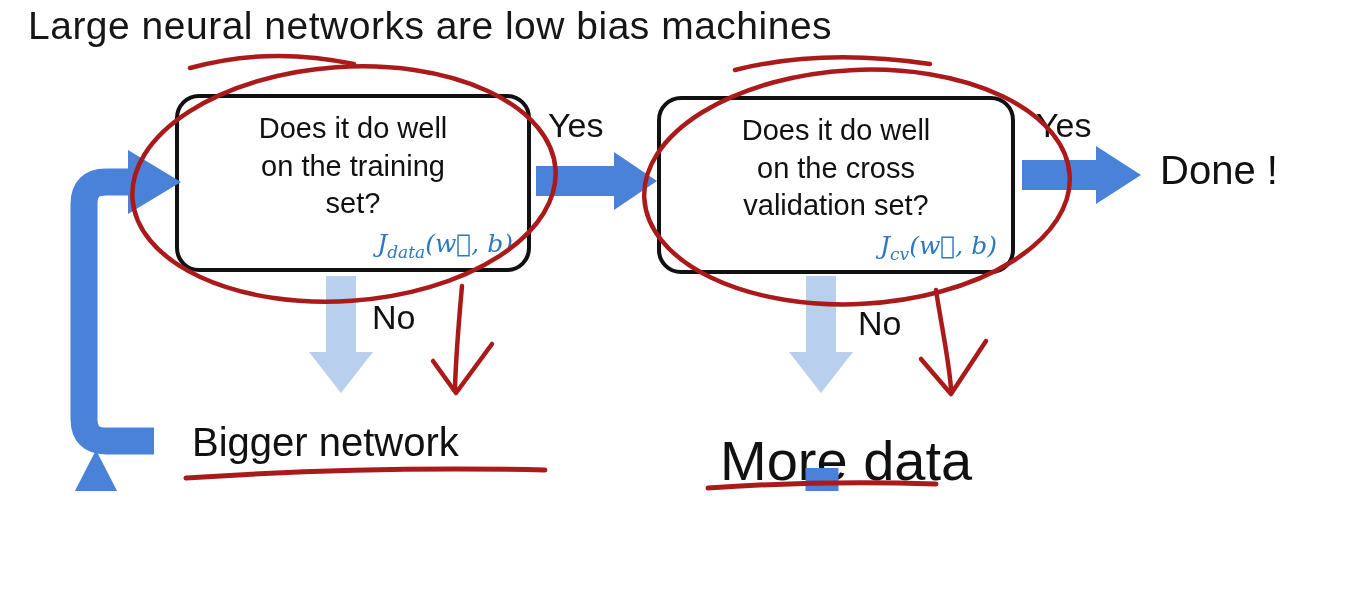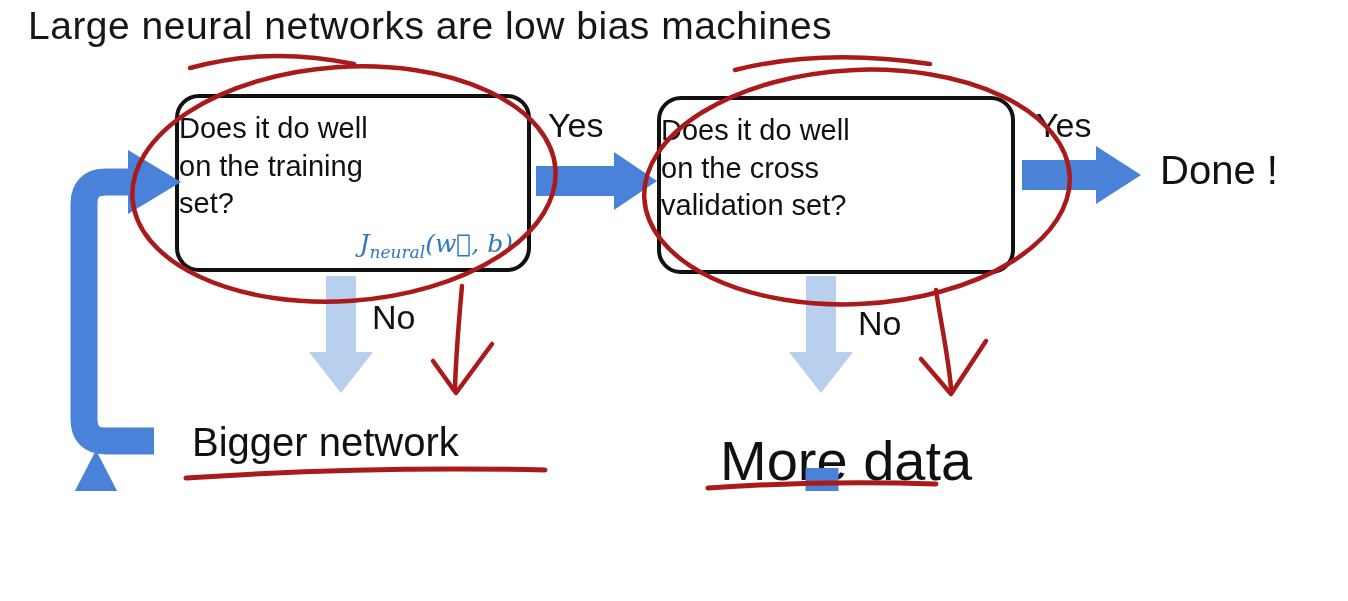--- a/index.html
+++ b/index.html
@@ -13,21 +13,21 @@
   body{background:#ffffff;}
   .stage{
     position:relative;width:1348px;height:491px;background:#fff;overflow:hidden;
     font-family:"Liberation Sans", sans-serif;color:var(--ink-black);
   }
   .layer{position:absolute;left:0;top:0;width:1348px;height:601px;z-index:5;pointer-events:none;}
   .title{position:absolute;left:28px;top:4px;font-size:39px;letter-spacing:.5px;color:var(--ink-black);z-index:2;}
   .dbox{position:absolute;border:4px solid #111;border-radius:24px;background:#fff;z-index:2;}
   .dbox-1{left:175px;top:94px;width:356px;height:178px;}
   .dbox-2{left:657px;top:96px;width:358px;height:178px;}
-  .dbox .q{white-space:pre-line;font-size:29px;line-height:1.3;color:#111;padding-top:12px;}
+  .dbox .q{white-space:pre-line;text-align:center;font-size:29px;line-height:1.3;color:#111;padding-top:12px;}
   .formula{
     position:absolute;right:14px;bottom:6px;
     font-family:"DejaVu Serif", serif;font-style:italic;
     color:var(--formula-blue);font-size:25px;
   }
   .formula sub{font-size:17px;}
   .lbl{position:absolute;z-index:2;color:#111;}
   .lbl-yes-1{left:548px;top:106px;font-size:34px;}
   .lbl-yes-2{left:1036px;top:106px;font-size:34px;}
   .lbl-no-1{left:372px;top:298px;font-size:34px;}
@@ -47,27 +47,28 @@
 <body>
 
 <div class="stage">
 
   <div class="title">Large neural networks are low bias machines</div>
 
   <div class="dbox dbox-1">
     <div class="q">Does it do well
 on the training
 set?</div>
-    <div class="formula"><span>J</span><sub>neural</sub><span>(w⃗, b)</span></div>
+    <div class="formula"><span>J</span><sub>data</sub><span>(w⃗, b)</span></div>
   </div>
 
   <div class="dbox dbox-2">
     <div class="q">Does it do well
 on the cross
 validation set?</div>
+    <div class="formula"><span>J</span><sub>cv</sub><span>(w⃗, b)</span></div>
   </div>
 
   <div class="lbl lbl-yes-1">Yes</div>
   <div class="lbl lbl-yes-2">Yes</div>
   <div class="lbl lbl-no-1">No</div>
   <div class="lbl lbl-no-2">No</div>
   <div class="lbl lbl-bigger">Bigger network</div>
   <div class="lbl lbl-done">Done !</div>
   <div class="lbl lbl-more">More data</div>
   <div class="lbl lbl-gpu">GPU</div>

